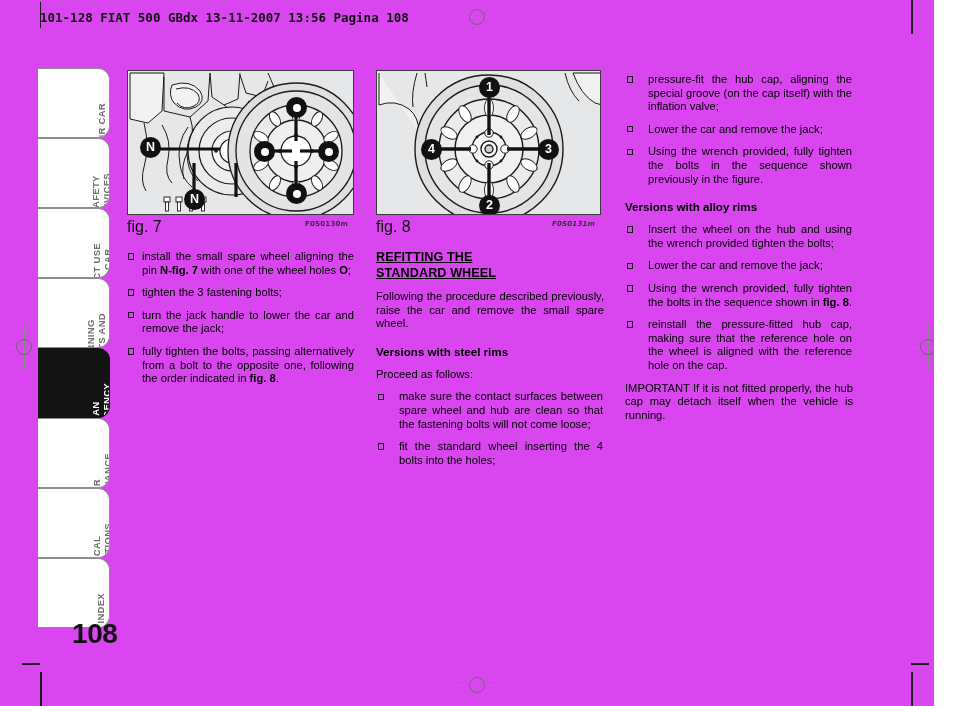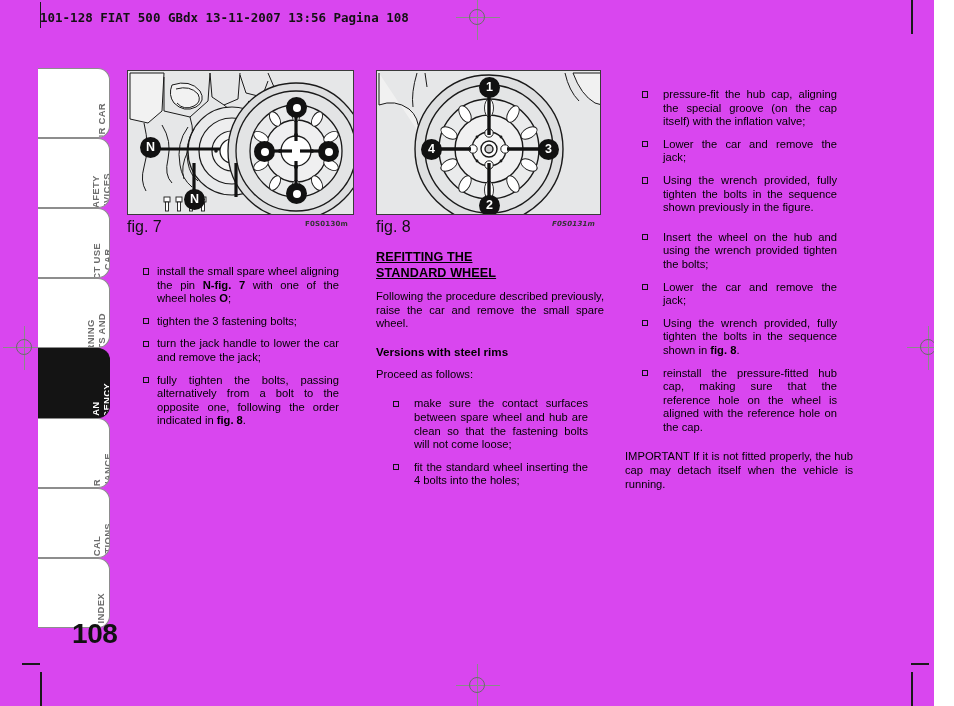--- a/index.html
+++ b/index.html
@@ -197,21 +197,21 @@
     text-decoration: underline;
   }
   h3.sub-title {
     font-size: 11.6px;
     font-weight: bold;
     line-height: 14px;
     margin: 14px 0 9px 0;
   }
   ul.bullets {
     list-style: none;
-    margin: 16px;
+    margin: 1px;
     padding: 0;
   }
   ul.bullets li {
     position: relative;
     padding-left: 14px;
     margin-bottom: 9px;
     text-align: justify;
   }
   ul.bullets.wide li { padding-left: 22px; }
   ul.bullets li::before {
@@ -479,20 +479,21 @@
       <li>fit the standard wheel inserting the 4 bolts into the holes;</li>
     </ul>
   </div>
 
   <div class="col" style="left:625px;top:72px;width:228px;">
     <ul class="bullets wide">
       <li>pressure-fit the hub cap, aligning the special groove (on the cap itself) with the inflation valve;</li>
       <li>Lower the car and remove the jack;</li>
       <li>Using the wrench provided, fully tighten the bolts in the sequence shown previously in the figure.</li>
     </ul>
+    <h3 class="sub-title">Versions with alloy rims</h3>
     <ul class="bullets wide">
       <li><span>Insert the wheel on the hub and using the wrench provided tighten the bolts;</span></li>
       <li><span>Lower the car and remove the jack;</span></li>
       <li><span>Using the wrench provided, fully tighten the bolts in the sequence shown in </span><b>fig. 8</b><span>.</span></li>
       <li><span>reinstall the pressure-fitted hub cap, making sure that the reference hole on the wheel is aligned with the reference hole on the cap.</span></li>
     </ul>
     <p>IMPORTANT If it is not fitted properly, the hub cap may detach itself when the vehicle is running.</p>
   </div>
 
 </div>

